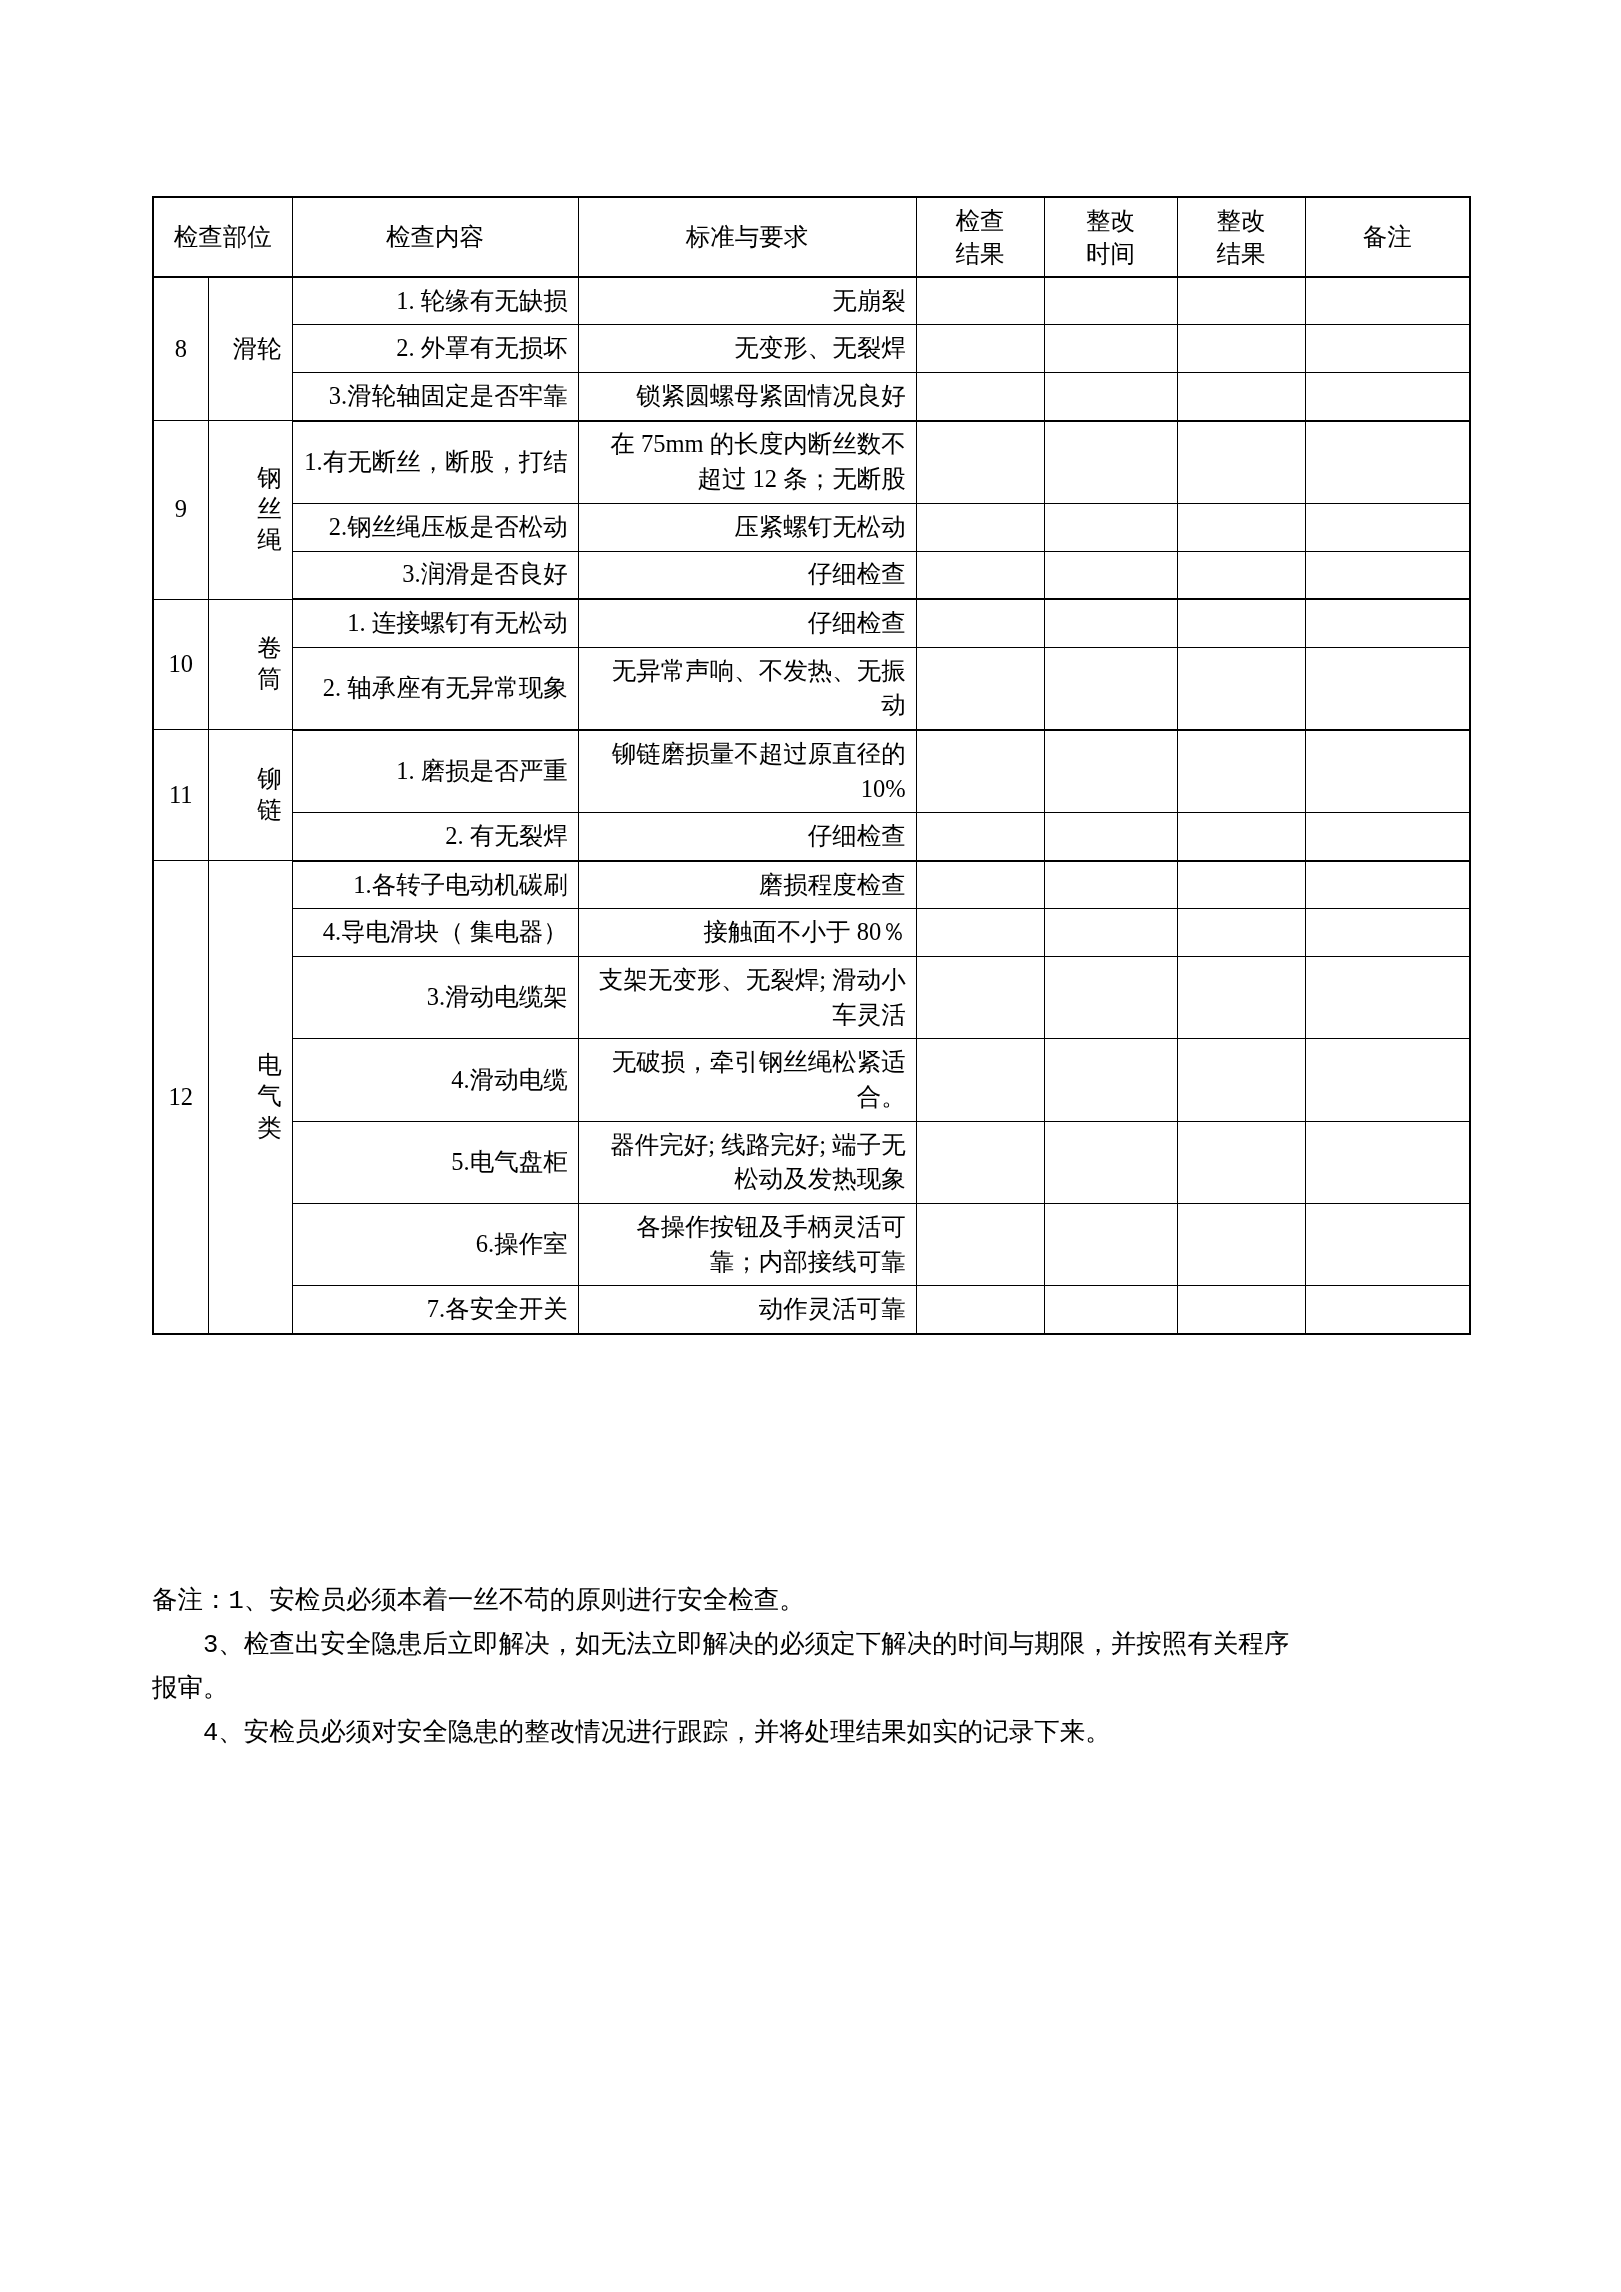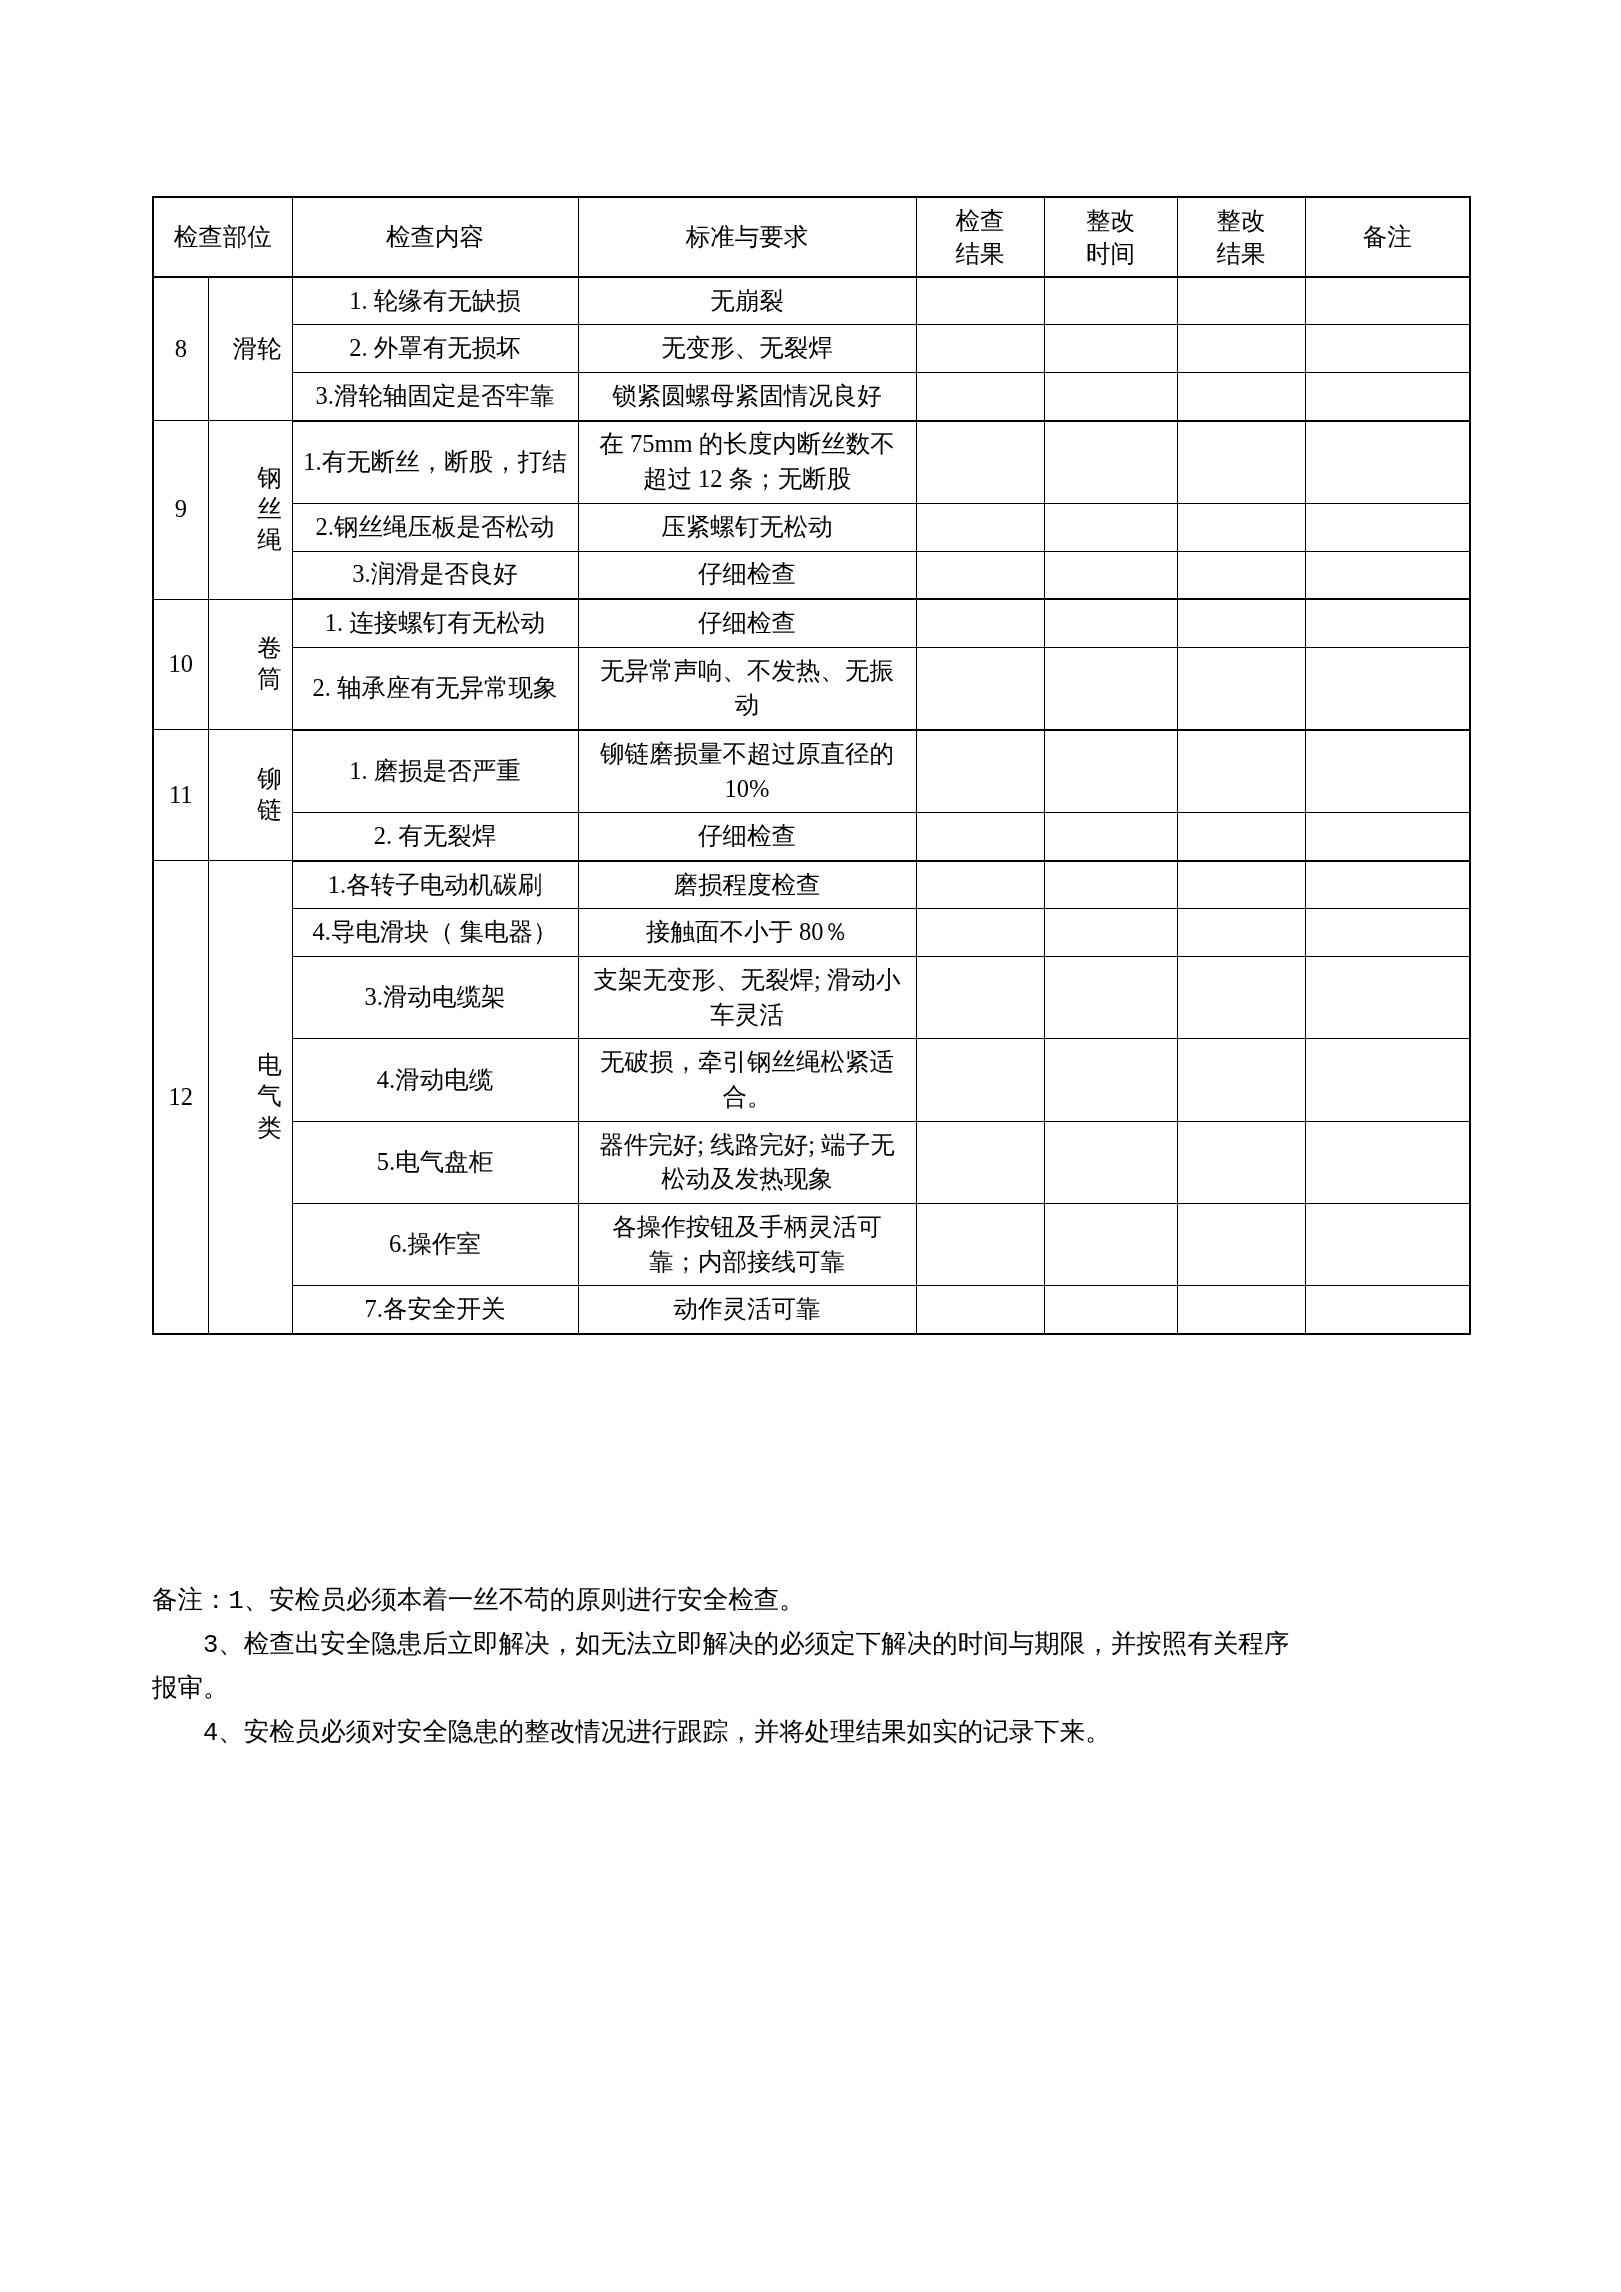--- a/index.html
+++ b/index.html
@@ -77,22 +77,22 @@
   }
   td.part {
     text-align: right;
     font-size: 26.5px;
   }
   td.part .vert {
     display: inline-block;
     line-height: 1.28;
   }
   td.part .vert span { display: block; }
-  td.content { text-align: center; margin-top: 21px; }
-  td.std { text-align: center; }
+  td.content { text-align: right; margin-top: 21px; }
+  td.std { text-align: right; }
   td.blank { }
 
   
   tr.group-end > td { border-bottom: 2.9px solid #000 !important; }
 
   .notes {
     position: absolute;
     left: 152px;
     top: 1580px;
     width: 1323px;

